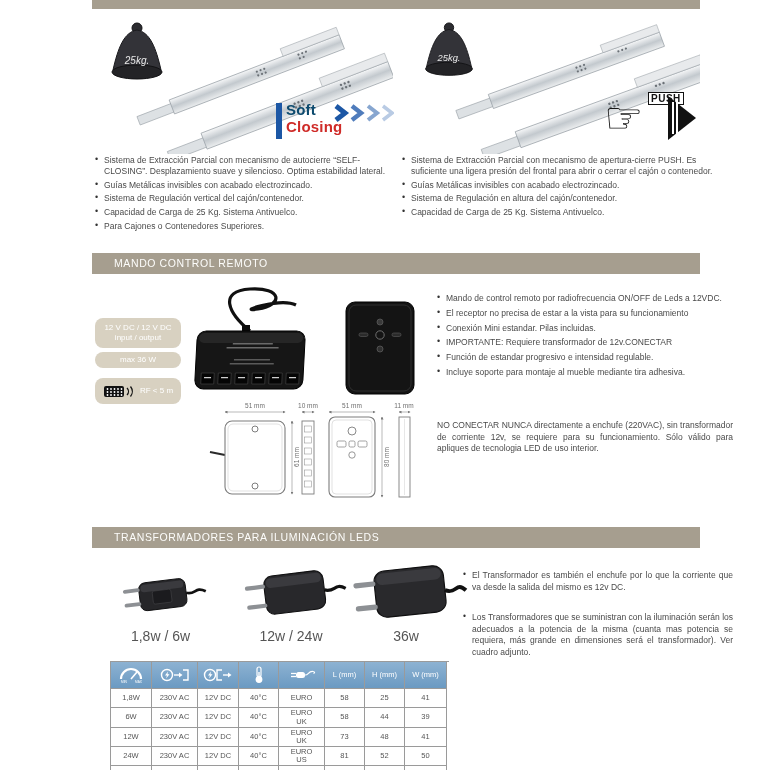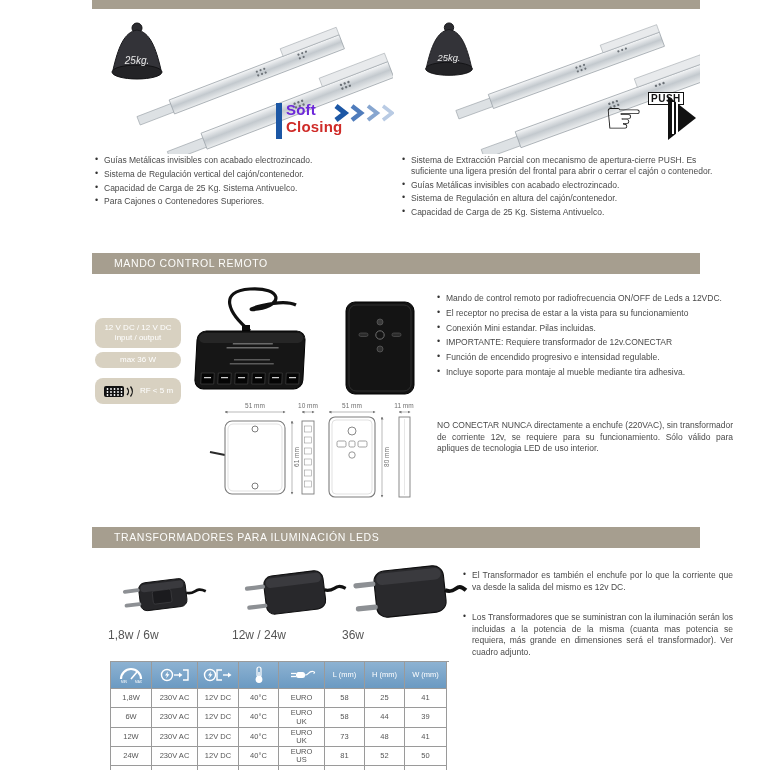--- a/index.html
+++ b/index.html
@@ -24,31 +24,31 @@
   .warning { position:absolute; left:437px; top:420px; width:296px; font-size:8.5px; color:#4a4a4a; line-height:11.5px; text-align:justify; }
   .tpara { position:absolute; font-size:8.5px; color:#4a4a4a; line-height:11.5px; text-align:justify; padding-left:9px; }
   .tpara::before { content:"\2022"; position:absolute; left:0; top:-1px; color:#333; }
 
   .weight { position:absolute; }
   .weight text { font-family:"Liberation Sans", sans-serif; }
 
   .softclosing { position:absolute; left:276px; top:101px; width:118px; height:42px; }
   .sc-bar { position:absolute; left:0; top:2px; width:6px; height:36px; background:#1c57a5; }
   .sc-text { position:absolute; left:10px; top:0; font-weight:bold; font-size:15px; line-height:17px; letter-spacing:.2px; }
-  .sc-soft { color:#6d28d9; display:block; }
+  .sc-soft { color:#0c4a6e; display:block; }
   .sc-closing { color:#cf2b28; display:block; }
   .sc-arrows { position:absolute; left:58px; top:3px; }
 
   .pushbox { position:absolute; left:604px; top:88px; width:95px; height:62px; }
   .push-hand { position:absolute; left:0; top:6px; font-size:44px; color:#151515; line-height:48px; }
   .push-label { position:absolute; left:44px; top:4px; font-size:10px; font-weight:bold; color:#111; letter-spacing:.5px; border:1.5px solid #111; padding:0 2px; background:#fff; }
   .push-arrow { position:absolute; left:64px; top:8px; width:0; height:0; border-left:28px solid #111; border-top:22px solid transparent; border-bottom:22px solid transparent; }
   .push-stripe { position:absolute; top:14px; width:1.5px; height:32px; background:#fff; }
 
-  .tlabel { position:absolute; font-size:12px; color:#555; }
+  .tlabel { position:absolute; font-size:14px; color:#555; text-align:center; }
 
   
   .ttable { position:absolute; left:110px; top:661px; width:339px; border-left:1px solid #9a9a9a; border-top:1px solid #9a9a9a; font-size:7.5px; color:#555; }
   .trow { display:grid; grid-template-columns:41px 46px 41px 40px 46px 40px 40px 42px; }
   .tcell { border-right:1px solid #9a9a9a; border-bottom:1px solid #9a9a9a; display:flex; align-items:center; justify-content:center; text-align:center; white-space:pre-line; line-height:8.5px; }
   .thead .tcell { height:27px; background:linear-gradient(#8db2d2,#6b9ac2); color:#fff; font-size:7.5px;text-align:center; }
   .r1 .tcell { height:19px; } .r2 .tcell { height:20px; } .r3 .tcell { height:19px; } .r4 .tcell { height:19px; } .r5 .tcell { height:14px; }
 </style>
 </head>
 <body>
@@ -177,20 +177,21 @@
 
   <div class="pushbox">
     <span class="push-hand">☞</span>
     <span class="push-label">PUSH</span>
     <span class="push-arrow"></span>
     <span class="push-stripe" style="left:68px"></span>
     <span class="push-stripe" style="left:72px"></span>
   </div>
 
   <div class="bullets" style="left:95px;top:155px;width:298px">
+    <div class="bullet">Sistema de Extracción Parcial con mecanismo de autocierre “SELF-CLOSING”. Desplazamiento suave y silencioso. Optima estabilidad lateral.</div>
     <div class="bullet">Guías Metálicas invisibles con acabado electrozincado.</div>
     <div class="bullet">Sistema de Regulación vertical del cajón/contenedor.</div>
     <div class="bullet">Capacidad de Carga de 25 Kg. Sistema Antivuelco.</div>
     <div class="bullet">Para Cajones o Contenedores Superiores.</div>
   </div>
 
   <div class="bullets" style="left:402px;top:155px;width:322px">
     <div class="bullet">Sistema de Extracción Parcial con mecanismo de apertura-cierre PUSH. Es suficiente una ligera presión del frontal para abrir o cerrar el cajón o contenedor.</div>
     <div class="bullet">Guías Metálicas invisibles con acabado electrozincado.</div>
     <div class="bullet">Sistema de Regulación en altura del cajón/contenedor.</div>
@@ -322,21 +323,21 @@
         <line x1="196.5" y1="19" x2="196.5" y2="95" stroke="#cfcfcf" stroke-width="0.5"></line>
       </g>
     </svg>
   </div>
 
   <div class="bullets" style="left:437px;top:293px;width:296px">
     <div class="bullet" style="margin-bottom:4px">Mando de control remoto por radiofrecuencia ON/OFF de Leds a 12VDC.</div>
     <div class="bullet" style="margin-bottom:4px">El receptor no precisa de estar a la vista para su funcionamiento</div>
     <div class="bullet" style="margin-bottom:4px">Conexión Mini estandar. Pilas incluidas.</div>
     <div class="bullet" style="margin-bottom:4px">IMPORTANTE: Requiere transformador de 12v.CONECTAR</div>
-    <div class="bullet" style="margin-bottom:4px">Función de encendido progresivo e intensidad regulable.</div>
+    <div class="bullet" style="margin-bottom:4px">Función de estandar progresivo e intensidad regulable.</div>
     <div class="bullet" style="margin-bottom:4px">Incluye soporte para montaje al mueble mediante tira adhesiva.</div>
   </div>
 
   <div class="warning">NO CONECTAR NUNCA directamente a enchufe (220VAC), sin transformador de corriente 12v, se requiere para su funcionamiento. Sólo válido para apliques de tecnologia LED de uso interior.</div>
 
   <div class="band section-band" style="top:527px">TRANSFORMADORES PARA ILUMINACIÓN LEDS</div>
 
   <div class="abs" style="left:108px;top:566px">
     <svg width="105" height="58" viewBox="0 0 105 62">
       <g transform="rotate(-7 52 31)">
@@ -370,21 +371,21 @@
         <path d="M86,33 C96,38 96,26 104,35" stroke="#111" stroke-width="3.4" fill="none"></path>
       </g>
     </svg>
   </div>
 
   <div class="tlabel" style="left:108px;top:628px;width:105px">1,8w / 6w</div>
   <div class="tlabel" style="left:232px;top:628px;width:118px">12w / 24w</div>
   <div class="tlabel" style="left:342px;top:628px;width:128px">36w</div>
 
   <div class="tpara" style="left:463px;top:570px;width:270px">El Transformador es también el enchufe por lo que la corriente que va desde la salida del mismo es 12v DC.</div>
-  <div class="tpara" style="left:463px;top:612px;width:270px">Los Transformadores que se suministran con la iluminación serán los incluidas a la potencia de la misma (cuanta mas potencia se requiera, más grande en dimensiones será el transformador). Ver cuadro adjunto.</div>
+  <div class="tpara" style="left:463px;top:612px;width:270px">Los Transformadores que se suministran con la iluminación serán los adecuados a la potencia de la misma (cuanta mas potencia se requiera, más grande en dimensiones será el transformador). Ver cuadro adjunto.</div>
 
   <div class="ttable">
     <div class="trow thead">
       <div class="tcell">
         <svg width="26" height="17" viewBox="0 0 26 17">
           <path d="M3,12 A10,10 0 0 1 23,12" fill="none" stroke="#fff" stroke-width="2.2"></path>
           <line x1="13" y1="12" x2="19" y2="5" stroke="#fff" stroke-width="1.6"></line>
           <text x="3" y="16" font-size="3.2" fill="#fff">MIN</text>
           <text x="17" y="16" font-size="3.2" fill="#fff">MAX</text>
         </svg>

